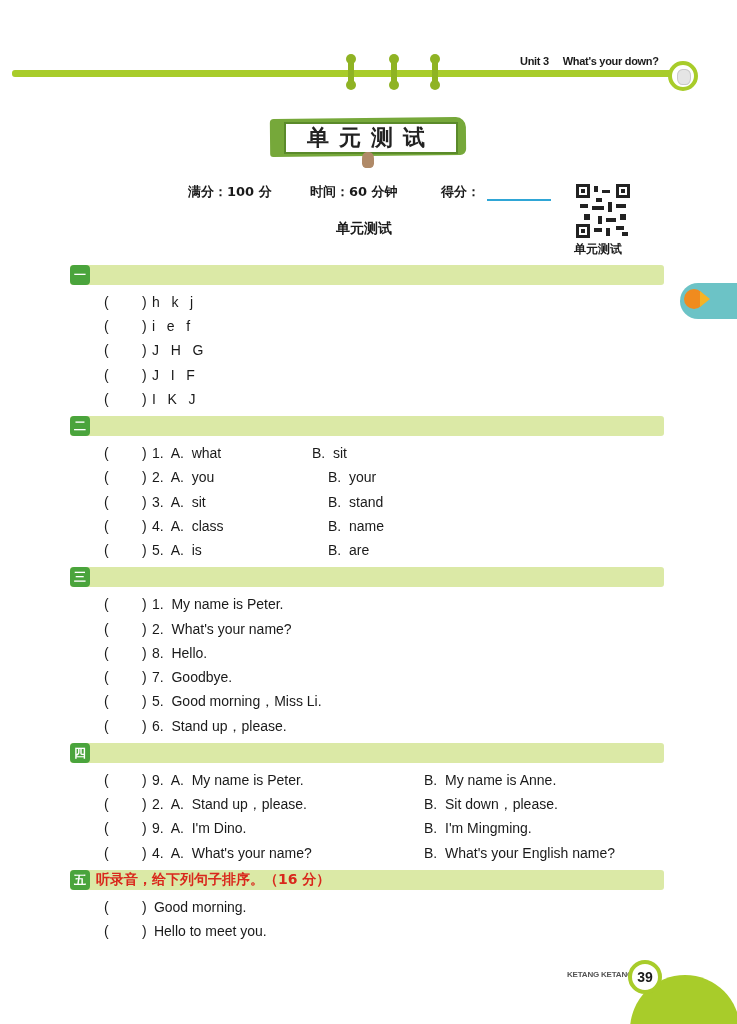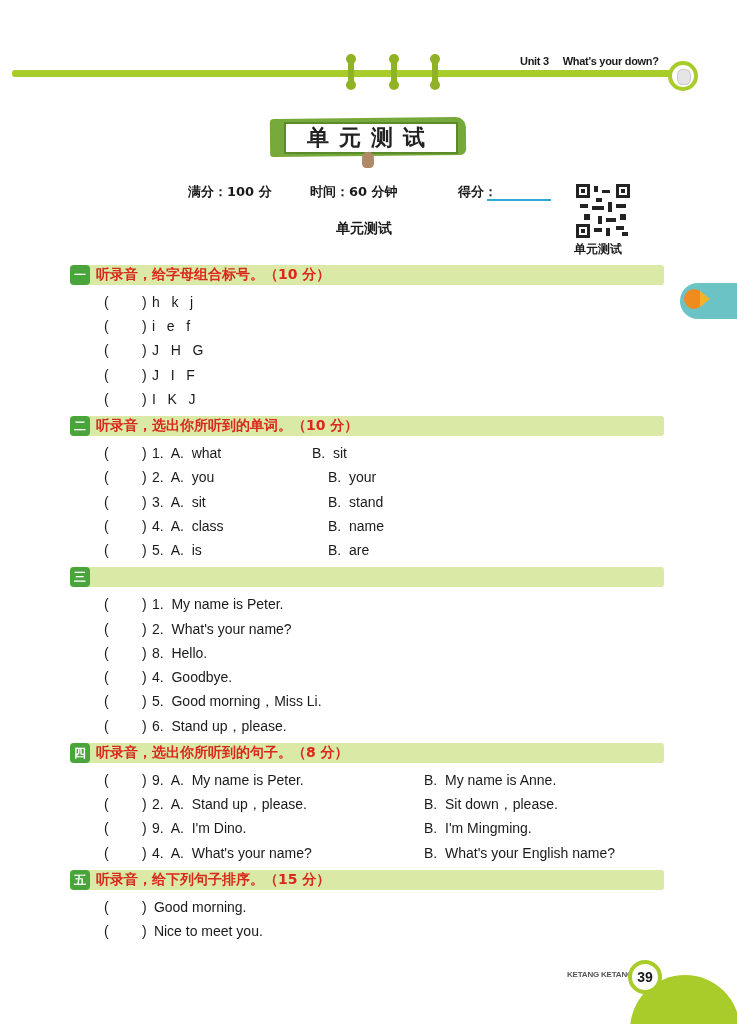--- a/index.html
+++ b/index.html
@@ -64,21 +64,21 @@
 <div class="abs corner-badge"></div>
 
 <div class="abs banner-bg"></div>
 <div class="abs banner">
   <span>单元测试</span>
 </div>
 <div class="abs hand"></div>
 
 <div class="abs meta" style="left:188px">满分：100 分</div>
 <div class="abs meta" style="left:310px">时间：60 分钟</div>
-<div class="abs meta" style="left:458px">得分：</div>
+<div class="abs meta" style="left:441px">得分：</div>
 <div class="abs score-line"></div>
 <div class="abs listen-part">单元测试</div>
 
 <div class="abs qr-wrap">
   <div class="qr-cell" style="left:0;top:0;width:14px;height:14px;"></div>
   <div class="qr-cell" style="left:3px;top:3px;width:8px;height:8px;background:#fff;"></div>
   <div class="qr-cell" style="left:5px;top:5px;width:4px;height:4px;"></div>
   <div class="qr-cell" style="left:40px;top:0;width:14px;height:14px;"></div>
   <div class="qr-cell" style="left:43px;top:3px;width:8px;height:8px;background:#fff;"></div>
   <div class="qr-cell" style="left:45px;top:5px;width:4px;height:4px;"></div>
@@ -102,21 +102,20 @@
   <div class="qr-cell" style="left:46px;top:48px;width:6px;height:4px;"></div>
 </div>
 <div class="abs qr-label">单元测试</div>
 
 <div class="abs side-tab"></div>
 <div class="abs fish"></div>
 <div class="abs fish-tail"></div>
 
 <div class="abs sec" style="top:265px">
   <div class="num">一</div>
-  <div class="title">听录音，给字母组合标号。（10 分）</div>
 </div>
 <div class="abs row" style="top:292px">
     <span class="paren-l">(</span>
     <span class="paren-r">)</span>
     <span class="c1" style="white-space:pre">h   k   j</span>
   </div>
 <div class="abs row" style="top:316px">
     <span class="paren-l">(</span>
     <span class="paren-r">)</span>
     <span class="c1" style="white-space:pre">i   e   f</span>
@@ -132,21 +131,20 @@
     <span class="c1" style="white-space:pre">J   I   F</span>
   </div>
 <div class="abs row" style="top:389px">
     <span class="paren-l">(</span>
     <span class="paren-r">)</span>
     <span class="c1" style="white-space:pre">I   K   J</span>
   </div>
 
 <div class="abs sec" style="top:416px">
   <div class="num">二</div>
-  <div class="title">听录音，选出你所听到的单词。（10 分）</div>
 </div>
 <div class="abs row" style="top:443px">
     <span class="paren-l">(</span>
     <span class="paren-r">)</span>
     <span class="c1" style="white-space:pre">1.  A.  what</span>
     <span class="c2" style="left:208px;white-space:pre">B.  sit</span>
   </div>
 <div class="abs row" style="top:467px">
     <span class="paren-l">(</span>
     <span class="paren-r">)</span>
@@ -186,36 +184,35 @@
     <span class="c1" style="white-space:pre">2.  What's your name?</span>
   </div>
 <div class="abs row" style="top:643px">
     <span class="paren-l">(</span>
     <span class="paren-r">)</span>
     <span class="c1" style="white-space:pre">8.  Hello.</span>
   </div>
 <div class="abs row" style="top:667px">
     <span class="paren-l">(</span>
     <span class="paren-r">)</span>
-    <span class="c1" style="white-space:pre">4.  Goodbye.</span>
+    <span class="c1" style="white-space:pre">7.  Goodbye.</span>
   </div>
 <div class="abs row" style="top:691px">
     <span class="paren-l">(</span>
     <span class="paren-r">)</span>
     <span class="c1" style="white-space:pre">5.  Good morning，Miss Li.</span>
   </div>
 <div class="abs row" style="top:716px">
     <span class="paren-l">(</span>
     <span class="paren-r">)</span>
     <span class="c1" style="white-space:pre">6.  Stand up，please.</span>
   </div>
 
 <div class="abs sec" style="top:743px">
   <div class="num">四</div>
-  <div class="title">听录音，选出你所听到的句子。（8 分）</div>
 </div>
 <div class="abs row" style="top:770px">
     <span class="paren-l">(</span>
     <span class="paren-r">)</span>
     <span class="c1" style="white-space:pre">9.  A.  My name is Peter.</span>
     <span class="c2" style="left:320px;white-space:pre">B.  My name is Anne.</span>
   </div>
 <div class="abs row" style="top:794px">
     <span class="paren-l">(</span>
     <span class="paren-r">)</span>
@@ -230,28 +227,28 @@
   </div>
 <div class="abs row" style="top:843px">
     <span class="paren-l">(</span>
     <span class="paren-r">)</span>
     <span class="c1" style="white-space:pre">4.  A.  What's your name?</span>
     <span class="c2" style="left:320px;white-space:pre">B.  What's your English name?</span>
   </div>
 
 <div class="abs sec" style="top:870px">
   <div class="num">五</div>
-  <div class="title">听录音，给下列句子排序。（15 分）</div>
+  <div class="title">听录音，给下列句子排序。（16 分）</div>
 </div>
 <div class="abs row" style="top:897px">
     <span class="paren-l">(</span>
     <span class="paren-r">)</span>
     <span class="c1" style="left:46px;white-space:pre"> Good morning.</span>
   </div>
 <div class="abs row" style="top:921px">
     <span class="paren-l">(</span>
     <span class="paren-r">)</span>
-    <span class="c1" style="left:46px;white-space:pre"> Nice to meet you.</span>
+    <span class="c1" style="left:46px;white-space:pre"> Hello to meet you.</span>
   </div>
 
 <div class="abs big-circle"></div>
 <div class="abs footer-text">KETANG KETANG</div>
 <div class="abs page-ring">39</div>
 
 </body></html>

